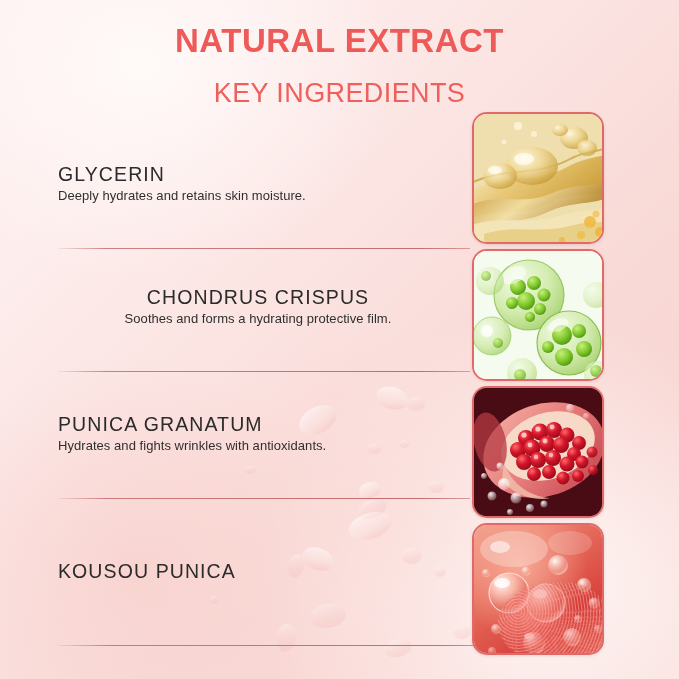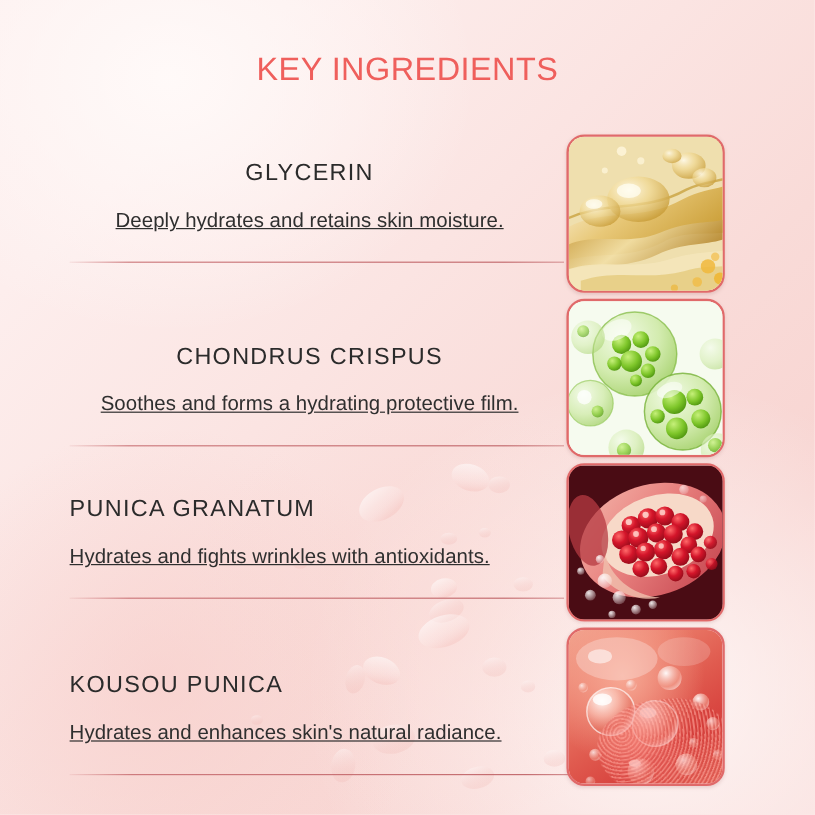--- a/index.html
+++ b/index.html
@@ -103,27 +103,26 @@
     width: 400px;
   }
   .ing-name {
     font-size: 19.5px;
     letter-spacing: 1.1px;
     color: #2b2b2b;
     line-height: 1.25;
     white-space: nowrap;
   }
   .ing-desc {
-    margin-top: 17px;
-    font-size: 17px;
+    margin-top: 2px;
+    font-size: 13px;
     letter-spacing: 0.05px;
     color: #2f2f2f;
     line-height: 1.3;
     white-space: nowrap;
-    text-decoration: underline;
   }
   .divider {
     position: absolute;
     left: 58px;
     top: 126px;
     height: 1px;
     width: 412px;
     background: linear-gradient(to right, rgba(214,138,139,0.15) 0%, rgba(198,106,110,0.85) 12%, rgba(190,96,100,0.9) 88%, rgba(190,96,100,0.55) 100%);
   }
   .divider.wide { width: 432px; }
@@ -219,24 +218,25 @@
       <ellipse cx="328" cy="616" rx="18" ry="12" fill="url(#dropg2)" transform="rotate(-10 328 616)"></ellipse>
       <ellipse cx="286" cy="638" rx="10" ry="14" fill="url(#dropg2)" transform="rotate(8 286 638)"></ellipse>
       <ellipse cx="398" cy="648" rx="14" ry="9" fill="url(#dropg2)" transform="rotate(-15 398 648)"></ellipse>
       <ellipse cx="250" cy="470" rx="6" ry="4" fill="url(#dropg2)"></ellipse>
       <ellipse cx="462" cy="632" rx="9" ry="7" fill="url(#dropg2)"></ellipse>
       <ellipse cx="214" cy="600" rx="5" ry="4" fill="url(#dropg2)"></ellipse>
     </g>
   </svg>
 
   <div class="header">
+    <div class="title-main">NATURAL EXTRACT</div>
     <div class="title-sub">KEY INGREDIENTS</div>
   </div>
 
-  <div class="row" style="top:92px;text-align:center;">
+  <div class="row" style="top:122px;">
     <div class="row-text">
       <div class="ing-name">GLYCERIN</div>
       <div class="ing-desc">Deeply hydrates and retains skin moisture.</div>
     </div>
     <div class="divider"></div>
   </div>
 
   <div class="thumb" style="top:112px;">
     <div class="thumb-inner oil-bg">
       <svg viewBox="0 0 132 132" width="132" height="132">
@@ -412,21 +412,20 @@
         <circle cx="36" cy="124" r="3" fill="url(#wdrop)"></circle>
         <circle cx="96" cy="20" r="4" fill="url(#wdrop)" opacity="0.7"></circle>
         <circle cx="112" cy="28" r="3" fill="url(#wdrop)" opacity="0.6"></circle>
       </svg>
     </div>
   </div>
 
   <div class="row" style="top:519px;">
     <div class="row-text">
       <div class="ing-name">KOUSOU PUNICA</div>
-      <div class="ing-desc">Hydrates and enhances skin's natural radiance.</div>
     </div>
     <div class="divider wide"></div>
   </div>
 
   <div class="thumb" style="top:523px;">
     <div class="thumb-inner serum-bg">
       <div class="serum-grain"></div>
       <svg viewBox="0 0 132 132" width="132" height="132">
         <defs>
           <radialGradient id="sbub" cx="0.32" cy="0.28" r="0.8">

